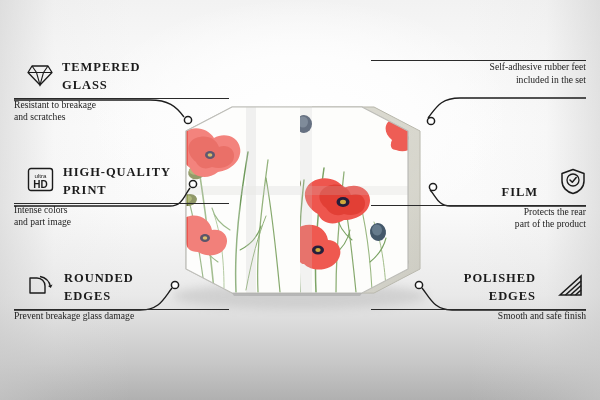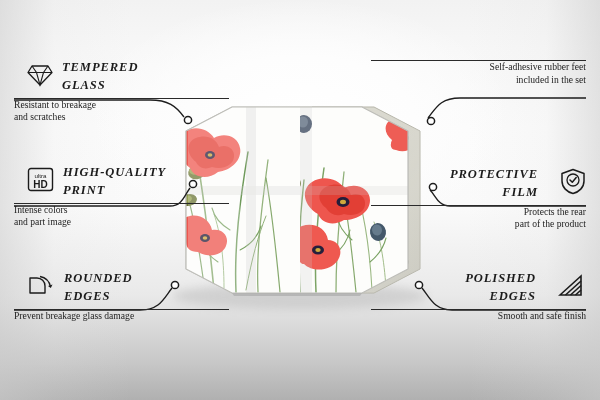--- a/index.html
+++ b/index.html
@@ -26,21 +26,21 @@
   .product{position:absolute;left:0;top:0;width:600px;height:400px;pointer-events:none;}
 
   
   .feature{position:absolute;width:215px;}
   .feature .head{display:flex;align-items:center;gap:9px;}
   .feature.right .head{justify-content:flex-end;}
   .titles{line-height:1.12;}
   .t1,.t2{
     font-family:"Liberation Serif", serif;
     font-size:12.5px;font-weight:700;letter-spacing:.95px;color:#1b1b1b;
-    text-transform:uppercase;white-space:nowrap;font-style:italic;
+    text-transform:uppercase;white-space:nowrap;
   }
   .feature.left .titles{text-align:left;}
   .feature.right .titles{text-align:right;}
   .rule{height:1px;background:#2a2a2a;margin-top:5px;width:100%;}
   .desc{
     font-size:9.6px;color:#232323;line-height:1.32;
     font-family:"Liberation Serif", serif;
   }
   .feature.right .desc{text-align:right;}
   .icon{flex:0 0 auto;display:block;padding-left:13px;}
@@ -316,21 +316,21 @@
     <div class="rule"></div>
     <div class="desc">
       <span>Self-adhesive rubber feet</span><br>
       <span>included in the set</span>
     </div>
   </div>
 
   <div class="feature right f-film">
     <div class="head">
       <span class="titles">
-        <span class="t1">PROTECTIVE</span><br>
+        <br>
         <span class="t2">FILM</span>
       </span>
       <span class="icon">
         <svg width="26" height="27" viewBox="0 0 26 27">
           <path d="M13,1.5 L24,5.5 L24,13 C24,19.5 19,24 13,25.5 C7,24 2,19.5 2,13 L2,5.5 Z" fill="none" stroke="#1b1b1b" stroke-width="1.5" stroke-linejoin="round"></path>
           <circle cx="13" cy="12" r="6" fill="none" stroke="#1b1b1b" stroke-width="1.3"></circle>
           <path d="M10,12 L12.3,14.3 L16.2,9.6" fill="none" stroke="#1b1b1b" stroke-width="1.5" stroke-linecap="round" stroke-linejoin="round"></path>
         </svg>
       </span>
     </div>

